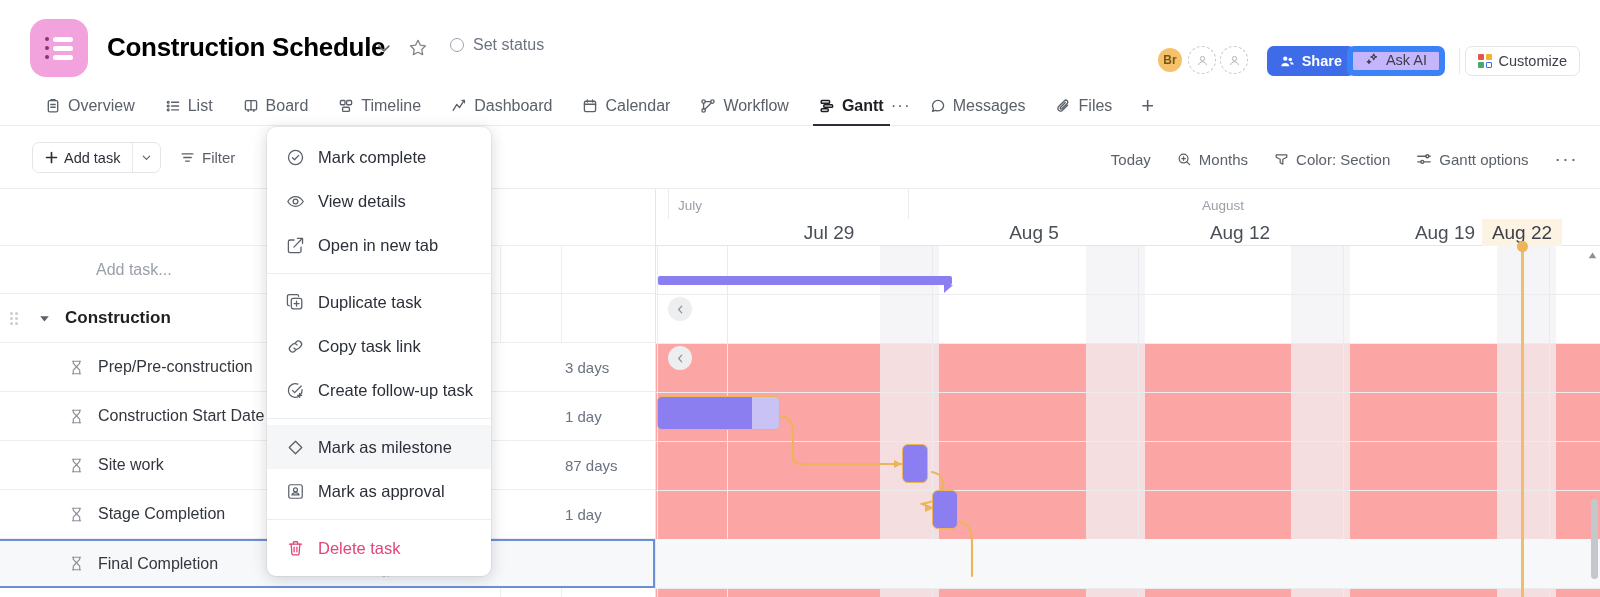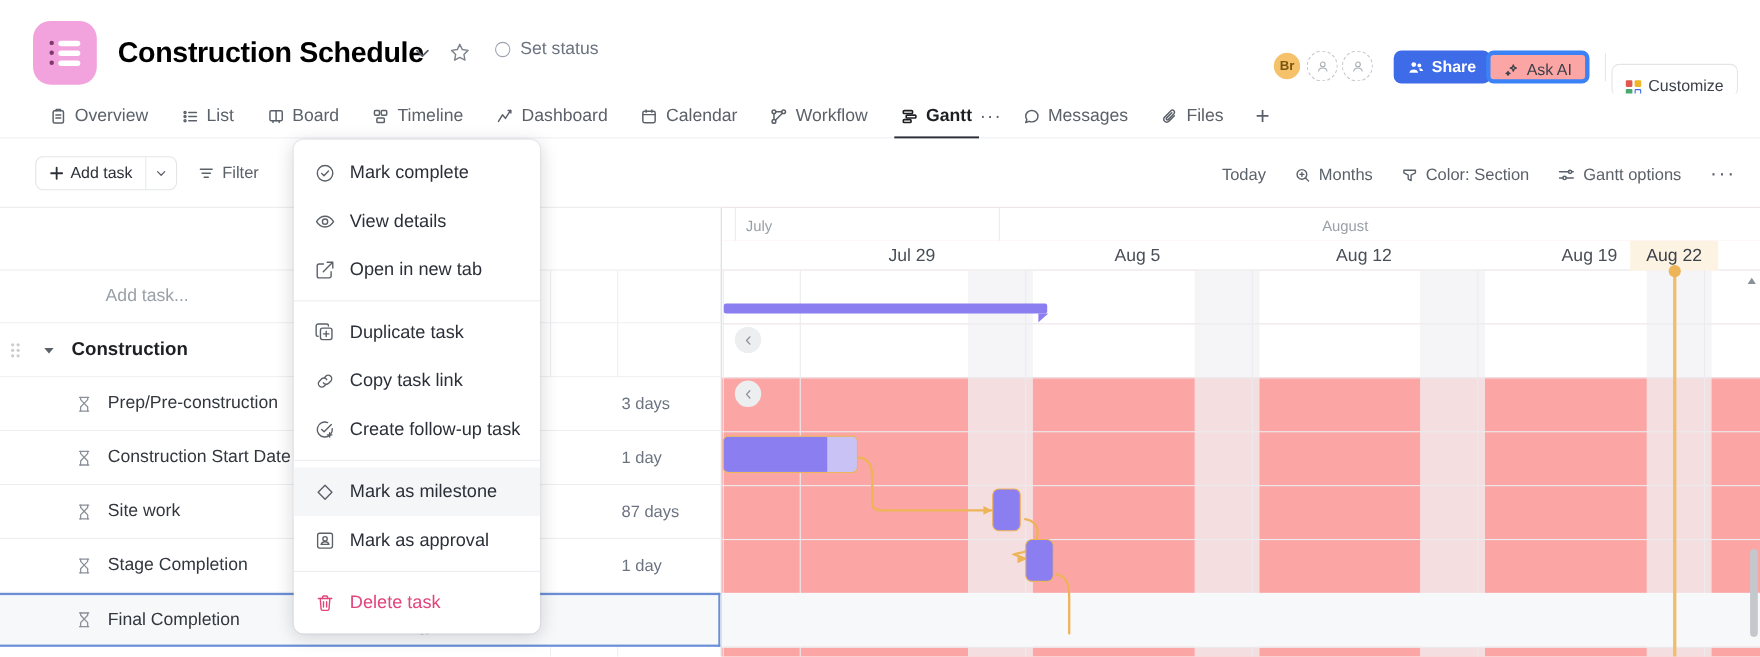--- a/index.html
+++ b/index.html
@@ -69,31 +69,31 @@
   }
   .btn-share {
     position: absolute; right: 245px; top: 46px;
     height: 30px; padding: 0 13px; border-radius: 7px;
     background: #3e6be8; color: #fff; font-size: 14.5px; font-weight: 600;
     display: flex; align-items: center; gap: 7px; cursor: pointer;
   }
   .btn-askai {
     position: absolute; right: 155px; top: 46px;
     height: 30px; padding: 0 12px; border-radius: 7px;
-    background: #fca5a5; border: 4px solid #3b82f6; color: #3c4049;
-    font-size: 14.5px; display: flex; align-items: flex-end; gap: 6px; cursor: pointer;
+    background: #c4b5fd; border: 6px solid #3b82f6; color: #3c4049;
+    font-size: 14.5px; display: flex; align-items: flex-start; gap: 6px; cursor: pointer;
   }
   .vdiv {
     position: absolute; right: 140px; top: 48px; width: 1px; height: 26px; background: #e6e8eb;
   }
   .btn-customize {
     position: absolute; right: 20px; top: 46px;
     height: 30px; padding: 0 12px; border-radius: 7px;
     background: #fff; border: 1px solid #e3e5e8; color: #3c4049;
-    font-size: 14.5px; display: flex; align-items: flex-end; gap: 7px; cursor: pointer; margin-top: 12px;
+    font-size: 14.5px; display: flex; align-items: center; gap: 7px; cursor: pointer;
   }
   .cust-grid { display: grid; grid-template-columns: 6px 6px; grid-template-rows: 6px 6px; gap: 2px; }
   .cust-grid i { display: block; width: 6px; height: 6px; border-radius: 1px; }
 
   
   .tabbar {
     position: absolute; left: 0; top: 85px; width: 1600px; height: 41px;
     border-bottom: 1px solid #eaecef; background: #fff;
   }
   .tabs { display: flex; align-items: center; height: 41px; padding-left: 30px; gap: 0; }
@@ -200,21 +200,21 @@
   }
   .g-months { position: absolute; left: 0; top: 0; width: 944px; height: 30px; background: #fff; }
   .g-month {
     position: absolute; top: 0; height: 30px;
     font-size: 13.5px; color: #9aa0a8; padding-left: 9px; padding-top: 9px;
     border-left: 1px solid #e9ebee;
   }
   .g-weeks { position: absolute; left: 0; top: 30px; width: 944px; height: 27px; background: #fff;
              border-bottom: 1px solid #e4e6ea; }
   .g-week {
-    position: absolute; top: 0; height: 27px; font-size: 16px; color: #4a4f57;
+    position: absolute; top: 0; height: 27px; font-size: 19px; color: #4a4f57;
     display: flex; align-items: center; justify-content: center;
   }
   .g-week.today-lbl { background: #fdf3e3; color: #3c4049; font-weight: 500; }
 
   .g-body { position: absolute; left: 0; top: 57px; width: 944px; height: 351px; }
   .weekend { position: absolute; top: 0; bottom: 0; background: #f2f2f4; opacity: .75; }
   .g-vline { position: absolute; top: 0; bottom: 0; width: 1px; background: #e9ebee; }
   .g-hline { position: absolute; left: 0; right: 0; height: 1px; background: #ececee; }
   .g-rowbg { position: absolute; left: 0; right: 0; background: #fff; }
   .bar-summary {

